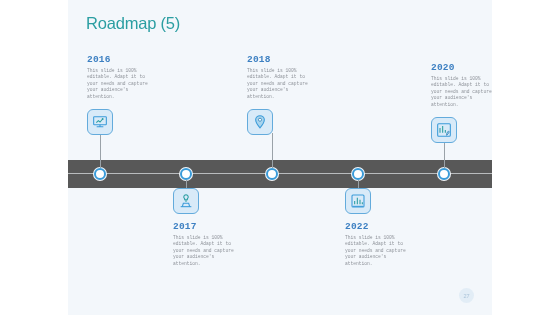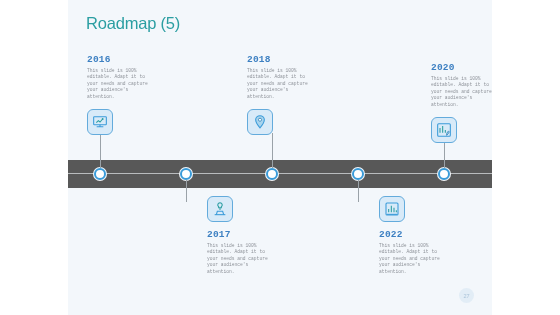--- a/index.html
+++ b/index.html
@@ -32,21 +32,21 @@
     border-radius:50%; background:#ffffff;
     border:2.5px solid #3a9bd9; box-shadow:0 0 0 1px #f3f7fb;
   }
   
   .stem {
     position:absolute; width:1px; background:#9aa2a8; margin-left:-0.5px;
   }
   
   .ms { position:absolute; width:108px;font-family:Liberation Mono, monospace; }
   .ms.up   { top:54px; }
-  .ms.down { top:196px;margin-left:34px; }
+  .ms.down { top:188px; }
   .ms-text { width:100%; }
   .year {
     font-size:9.5px; font-weight:bold; color:#3d80c2;
     letter-spacing:0.2px; line-height:12px;
   }
   .body {
     font-size:4.6px; color:#8e9299; line-height:6.6px;
     margin-top:1.5px; width:70px;
   }
   .tile {

